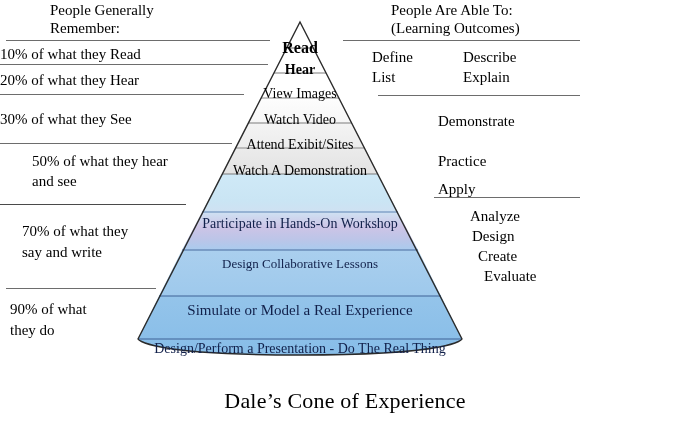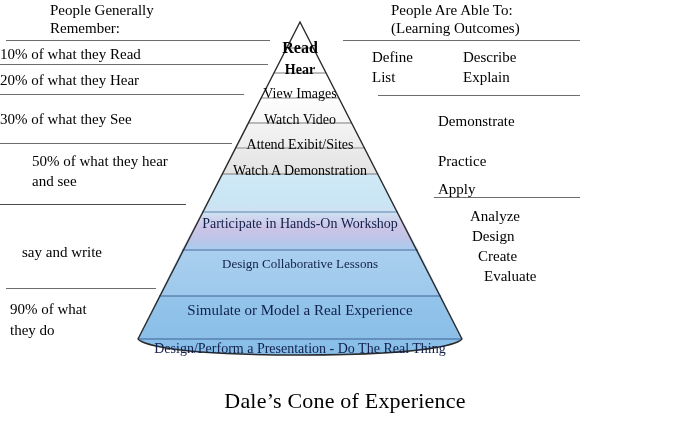--- a/index.html
+++ b/index.html
@@ -110,20 +110,21 @@
 
   <div class="left-label r" style="left:0px; top:45px; width:262px;" data-name="left-item-10-percent">10% of what they Read</div>
 
   <div class="left-label r" style="left:0px; top:71px; width:258px;" data-name="left-item-20-percent">20% of what they Hear</div>
 
   <div class="left-label r" style="left:0px; top:110px; width:226px;" data-name="left-item-30-percent">30% of what they See</div>
 
   <div class="left-label l" style="left:32px; top:152px;" data-name="left-item-50-percent-line1">50% of what they hear</div>
   <div class="left-label l" style="left:32px; top:172px;" data-name="left-item-50-percent-line2">and see</div>
 
+  <div class="left-label l" style="left:22px; top:222px;" data-name="left-item-70-percent-line1">70% of what they</div>
   <div class="left-label l" style="left:22px; top:243px;" data-name="left-item-70-percent-line2">say and write</div>
 
   <div class="left-label l" style="left:10px; top:300px;" data-name="left-item-90-percent-line1">90% of what</div>
   <div class="left-label l" style="left:10px; top:321px;" data-name="left-item-90-percent-line2">they do</div>
 
   <div class="rule" style="left:343px; top:40px;  width:237px;" data-name="right-rule-top"></div>
   <div class="rule" style="left:378px; top:95px;  width:202px;" data-name="right-rule-group1"></div>
   <div class="rule" style="left:434px; top:197px; width:146px;" data-name="right-rule-group2"></div>
 
   <div class="right-label" style="left:372px; top:48px;" data-name="right-group1-col1-item1">Define</div>

